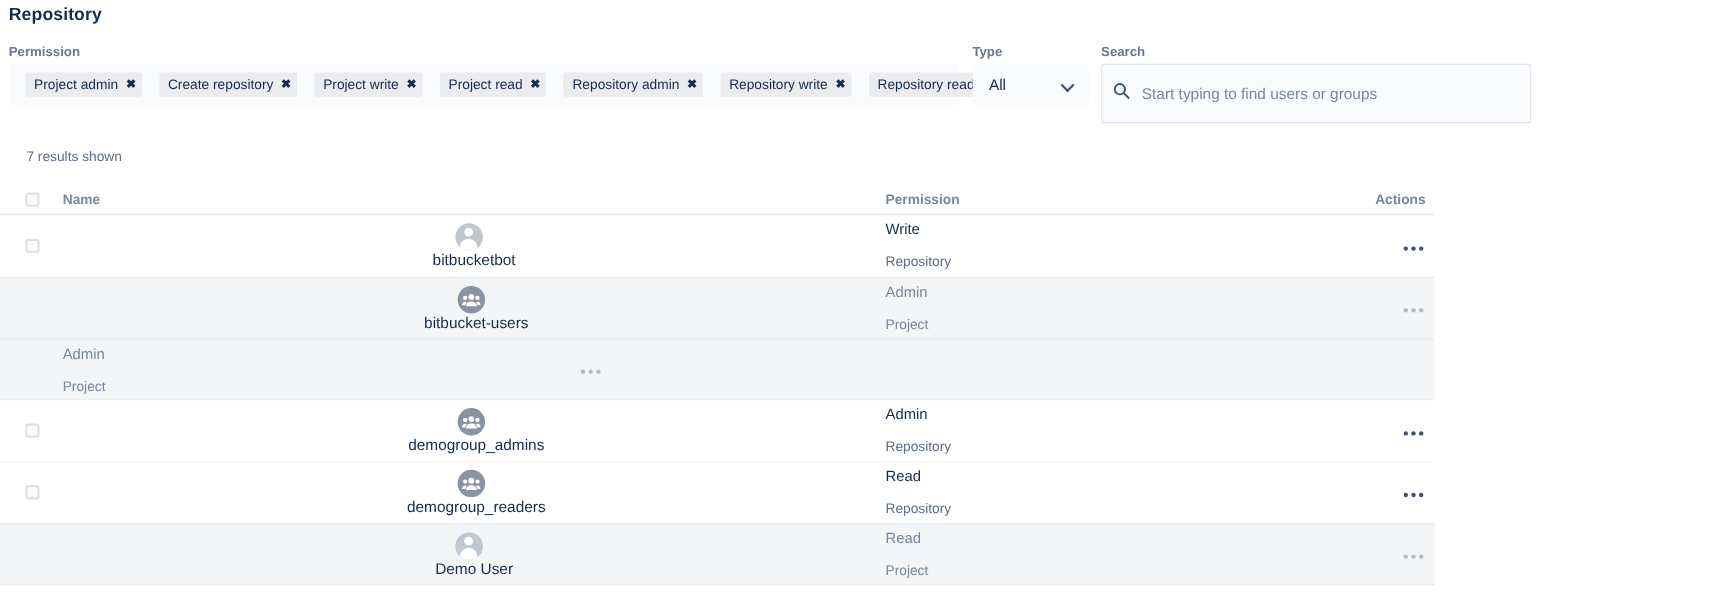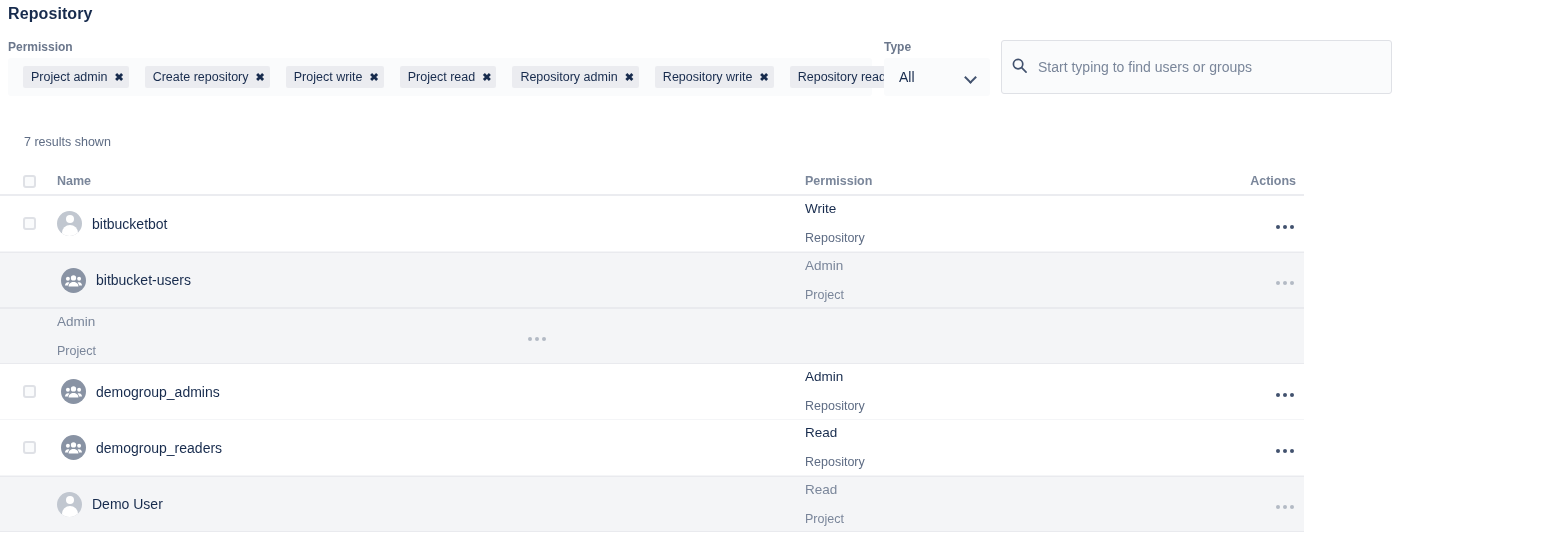--- a/index.html
+++ b/index.html
@@ -192,21 +192,21 @@
     height: 56px;
     background: #ffffff;
     border-bottom: 1px solid #f4f5f7;
   }
   .row.inherited {
     background: #f4f5f7;
     border-top: 1px solid #e9eaee;
     border-bottom: 1px solid #e9eaee;
   }
 
-  .name-cell { display: flex; align-items: center; }
+  .name-cell { display: flex; align-items: center; flex-direction: column; }
   .name-cell.group-indent { padding-left: 4px; }
 
   .avatar {
     width: 25px; height: 25px;
     border-radius: 50%;
     flex: 0 0 25px;
     position: relative;
     overflow: hidden;
     margin-right: 10px;
   }
@@ -301,20 +301,21 @@
 
     <div class="type-field">
       <span class="field-label">Type</span>
       <div class="type-select">
         <span>All</span>
         <span class="chev"></span>
       </div>
     </div>
 
     <div class="search-field">
+      <span class="field-label">Search</span>
       <div class="search-box">
         <span>
           <svg width="15" height="15" viewBox="0 0 16 16">
             <circle cx="6.5" cy="6.5" r="5" fill="none" stroke="#42526e" stroke-width="1.8"></circle>
             <line x1="10.3" y1="10.3" x2="15" y2="15" stroke="#42526e" stroke-width="1.8" stroke-linecap="round"></line>
           </svg>
         </span>
         <input class="search-input" type="text" placeholder="Start typing to find users or groups" style="">
       </div>
     </div>

